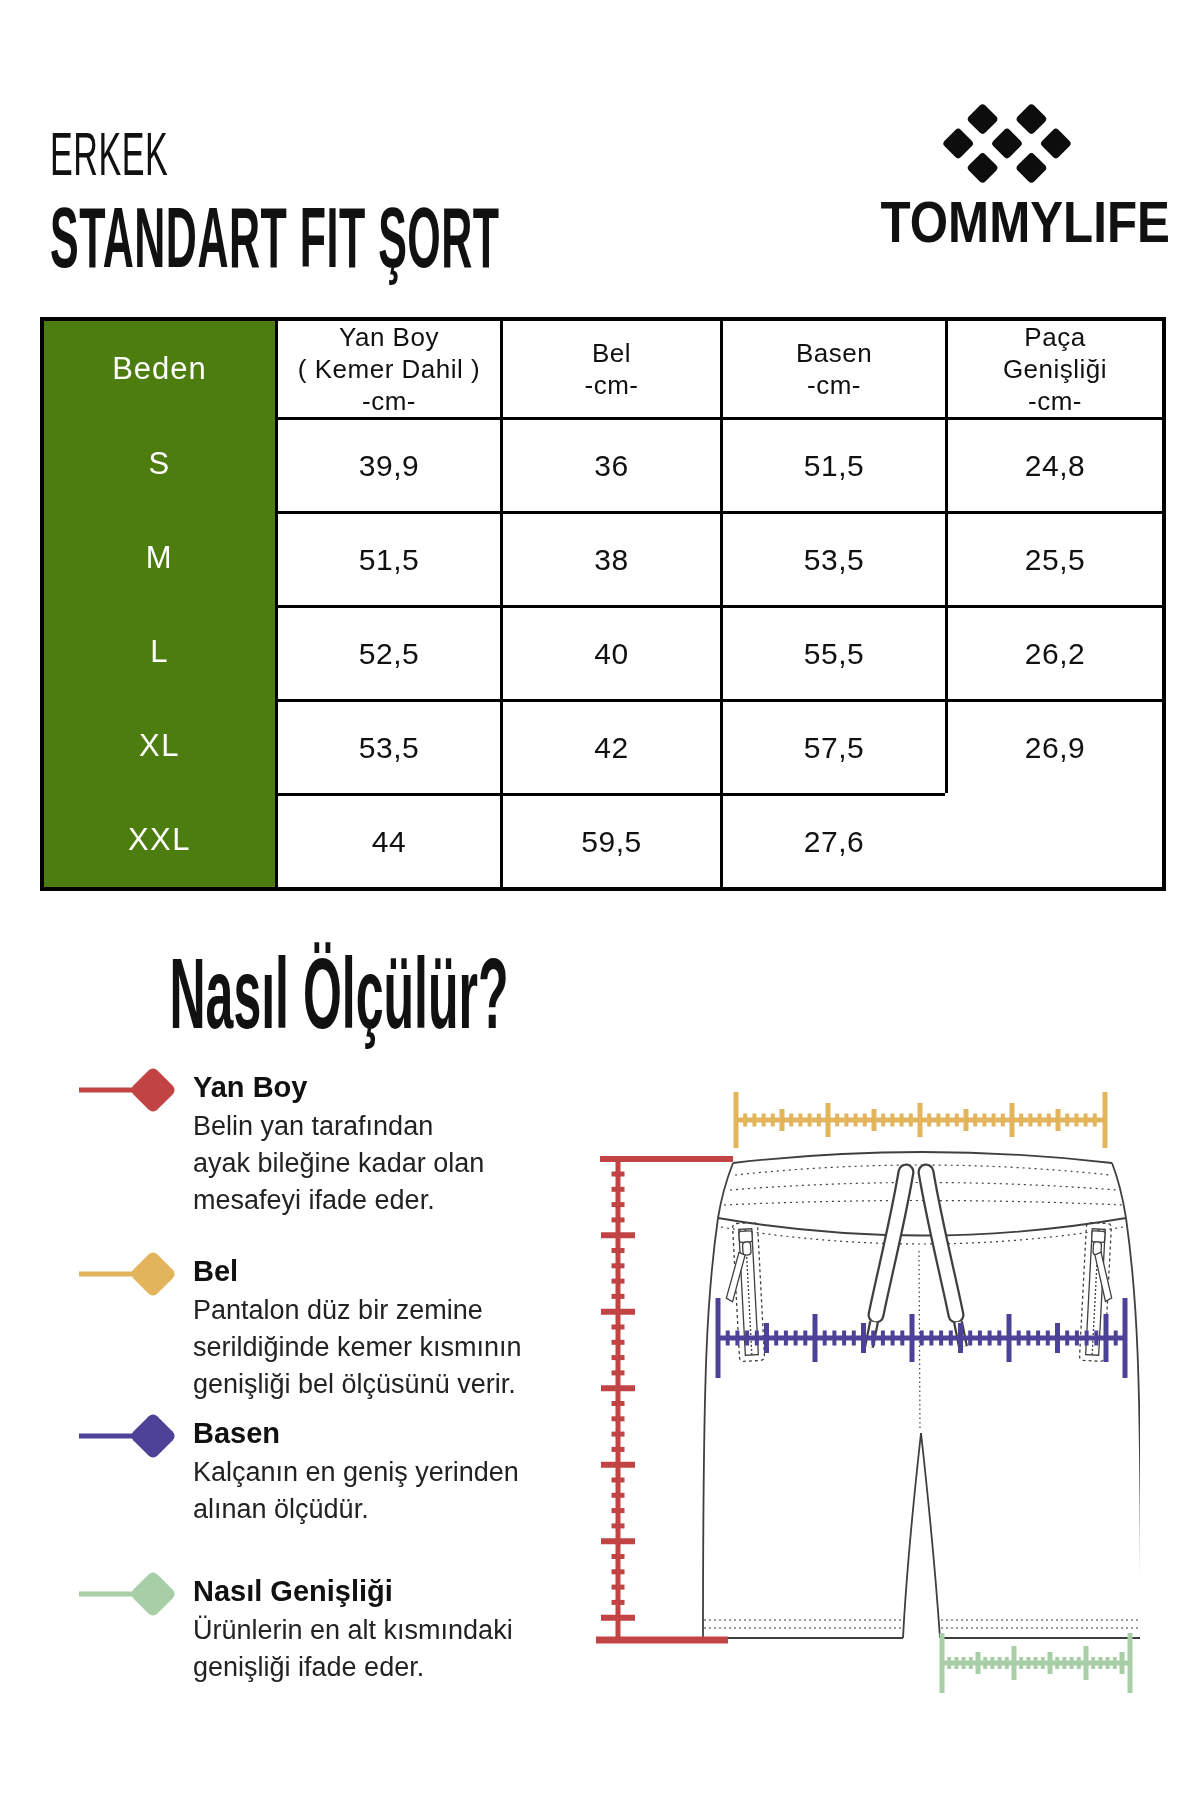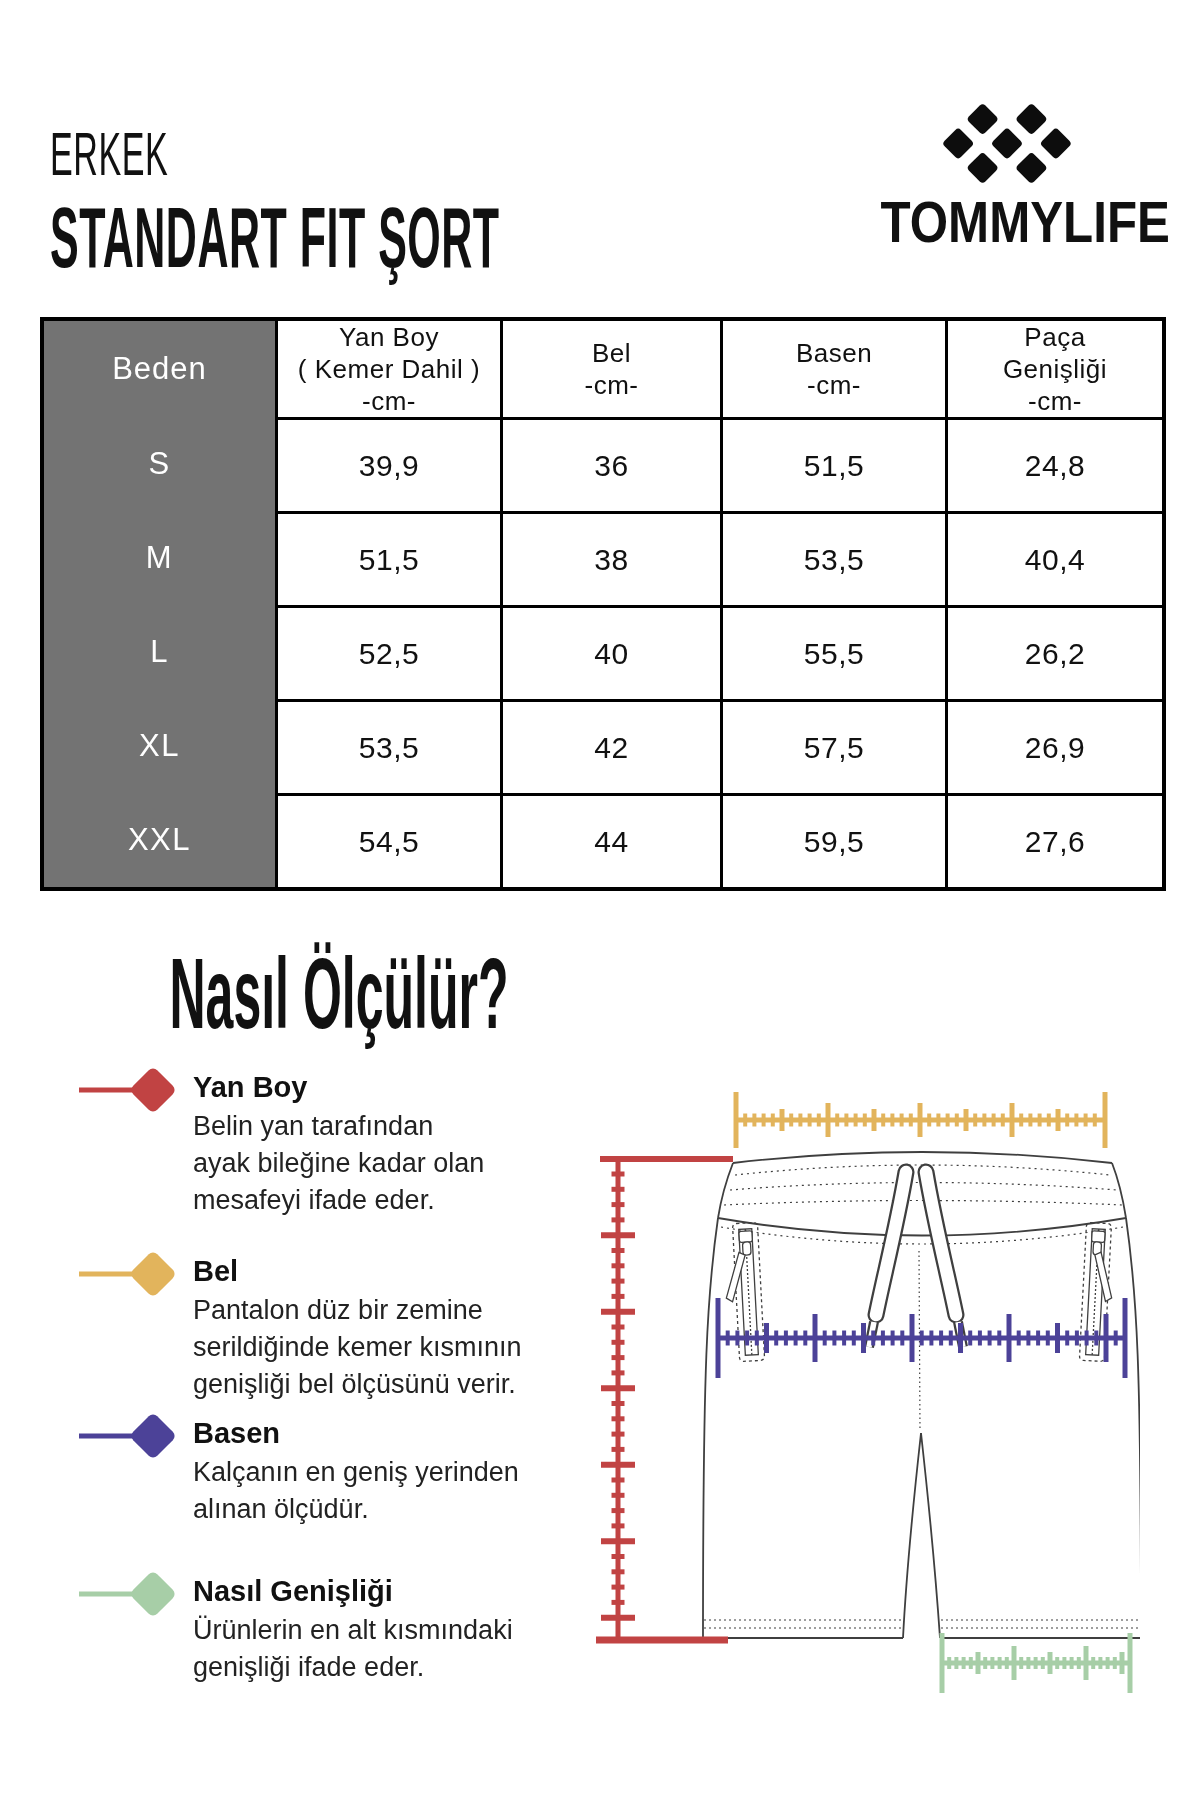--- a/index.html
+++ b/index.html
@@ -21,21 +21,21 @@
 
   
   #sizetable{left:40px;top:317px;width:1118px;height:566px;display:grid;
     grid-template-columns:231px 225px 220px 225px 217px;
     grid-template-rows:96px repeat(5,1fr);
     border:4px solid #000;background:#fff;box-sizing:content-box;}
   .cell{display:flex;align-items:center;justify-content:center;text-align:center;
         background:#fff;white-space:pre-line;}
   .cell.bl{border-left:3px solid #000;}
   .cell.bt{border-top:3px solid #000;}
-  .cell.dark{background:#737373;color:#fff;}
+  .cell.dark{background:#4d7c0f;color:#fff;}
   .hdr{font-size:26px;line-height:32px;letter-spacing:0.5px;}
   .corner{font-size:31px;letter-spacing:1px;}
   .sizelbl{font-size:31px;letter-spacing:1.5px;}
   .val{font-size:30px;letter-spacing:0.5px;}
 
   
   #howtitle{left:0;top:936px;width:1200px;text-align:left;font-size:100px;font-weight:700;}
   #howtitle .cond{transform:scaleX(0.50);transform-origin:50% 50%;}
 
   
@@ -83,36 +83,35 @@
   <div class="cell dark sizelbl">S</div>
   <div class="cell val bl bt">39,9</div>
   <div class="cell val bl bt">36</div>
   <div class="cell val bl bt">51,5</div>
   <div class="cell val bl bt">24,8</div>
 
   <div class="cell dark sizelbl">M</div>
   <div class="cell val bl bt">51,5</div>
   <div class="cell val bl bt">38</div>
   <div class="cell val bl bt">53,5</div>
-  <div class="cell val bl bt">40,4</div>
+  <div class="cell val bl bt">25,5</div>
 
   <div class="cell dark sizelbl">L</div>
   <div class="cell val bl bt">52,5</div>
   <div class="cell val bl bt">40</div>
   <div class="cell val bl bt">55,5</div>
   <div class="cell val bl bt">26,2</div>
 
   <div class="cell dark sizelbl">XL</div>
   <div class="cell val bl bt">53,5</div>
   <div class="cell val bl bt">42</div>
   <div class="cell val bl bt">57,5</div>
   <div class="cell val bl bt">26,9</div>
 
   <div class="cell dark sizelbl">XXL</div>
-  <div class="cell val bl bt">54,5</div>
   <div class="cell val bl bt">44</div>
   <div class="cell val bl bt">59,5</div>
   <div class="cell val bl bt">27,6</div>
 </div>
 
 <div id="howtitle" class="abs"><span class="cond">Nasıl Ölçülür?</span></div>
 
 <div class="legend-item" style="top:1066px">
   <svg class="legend-icon" viewBox="0 0 108 48">
     <line x1="4" y1="24" x2="74" y2="24" stroke-width="5" stroke="#C14343"></line>

